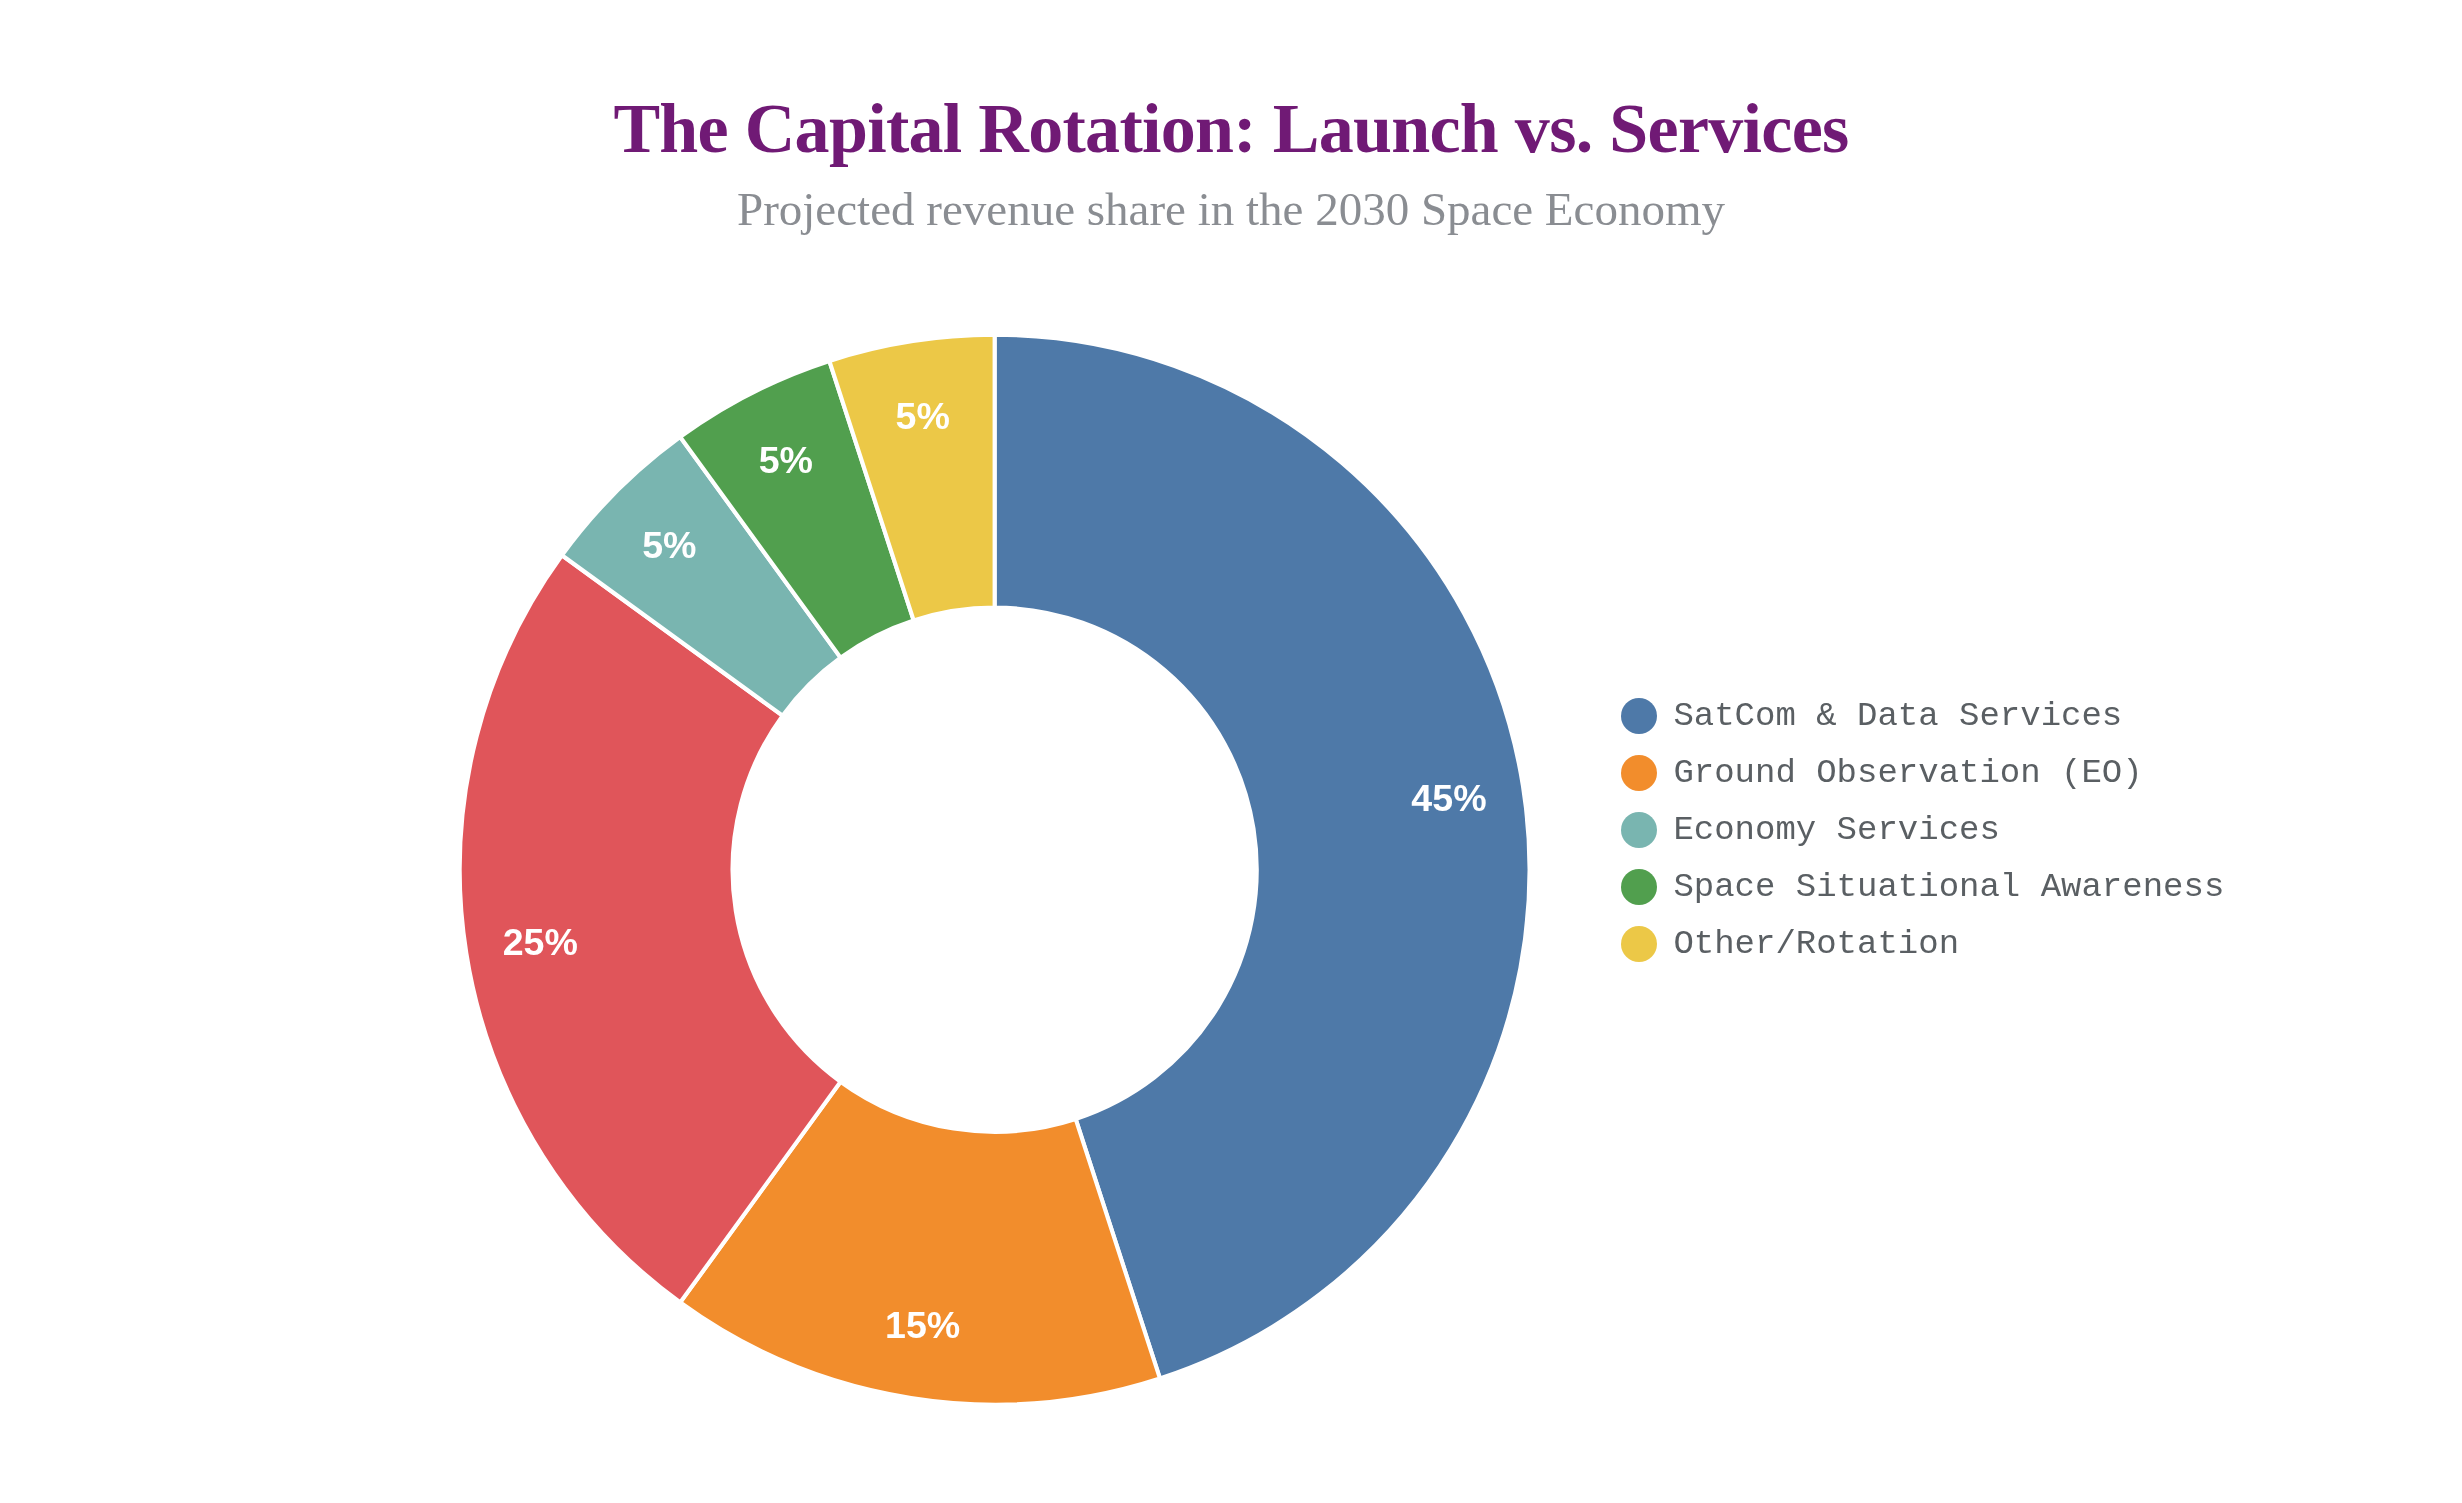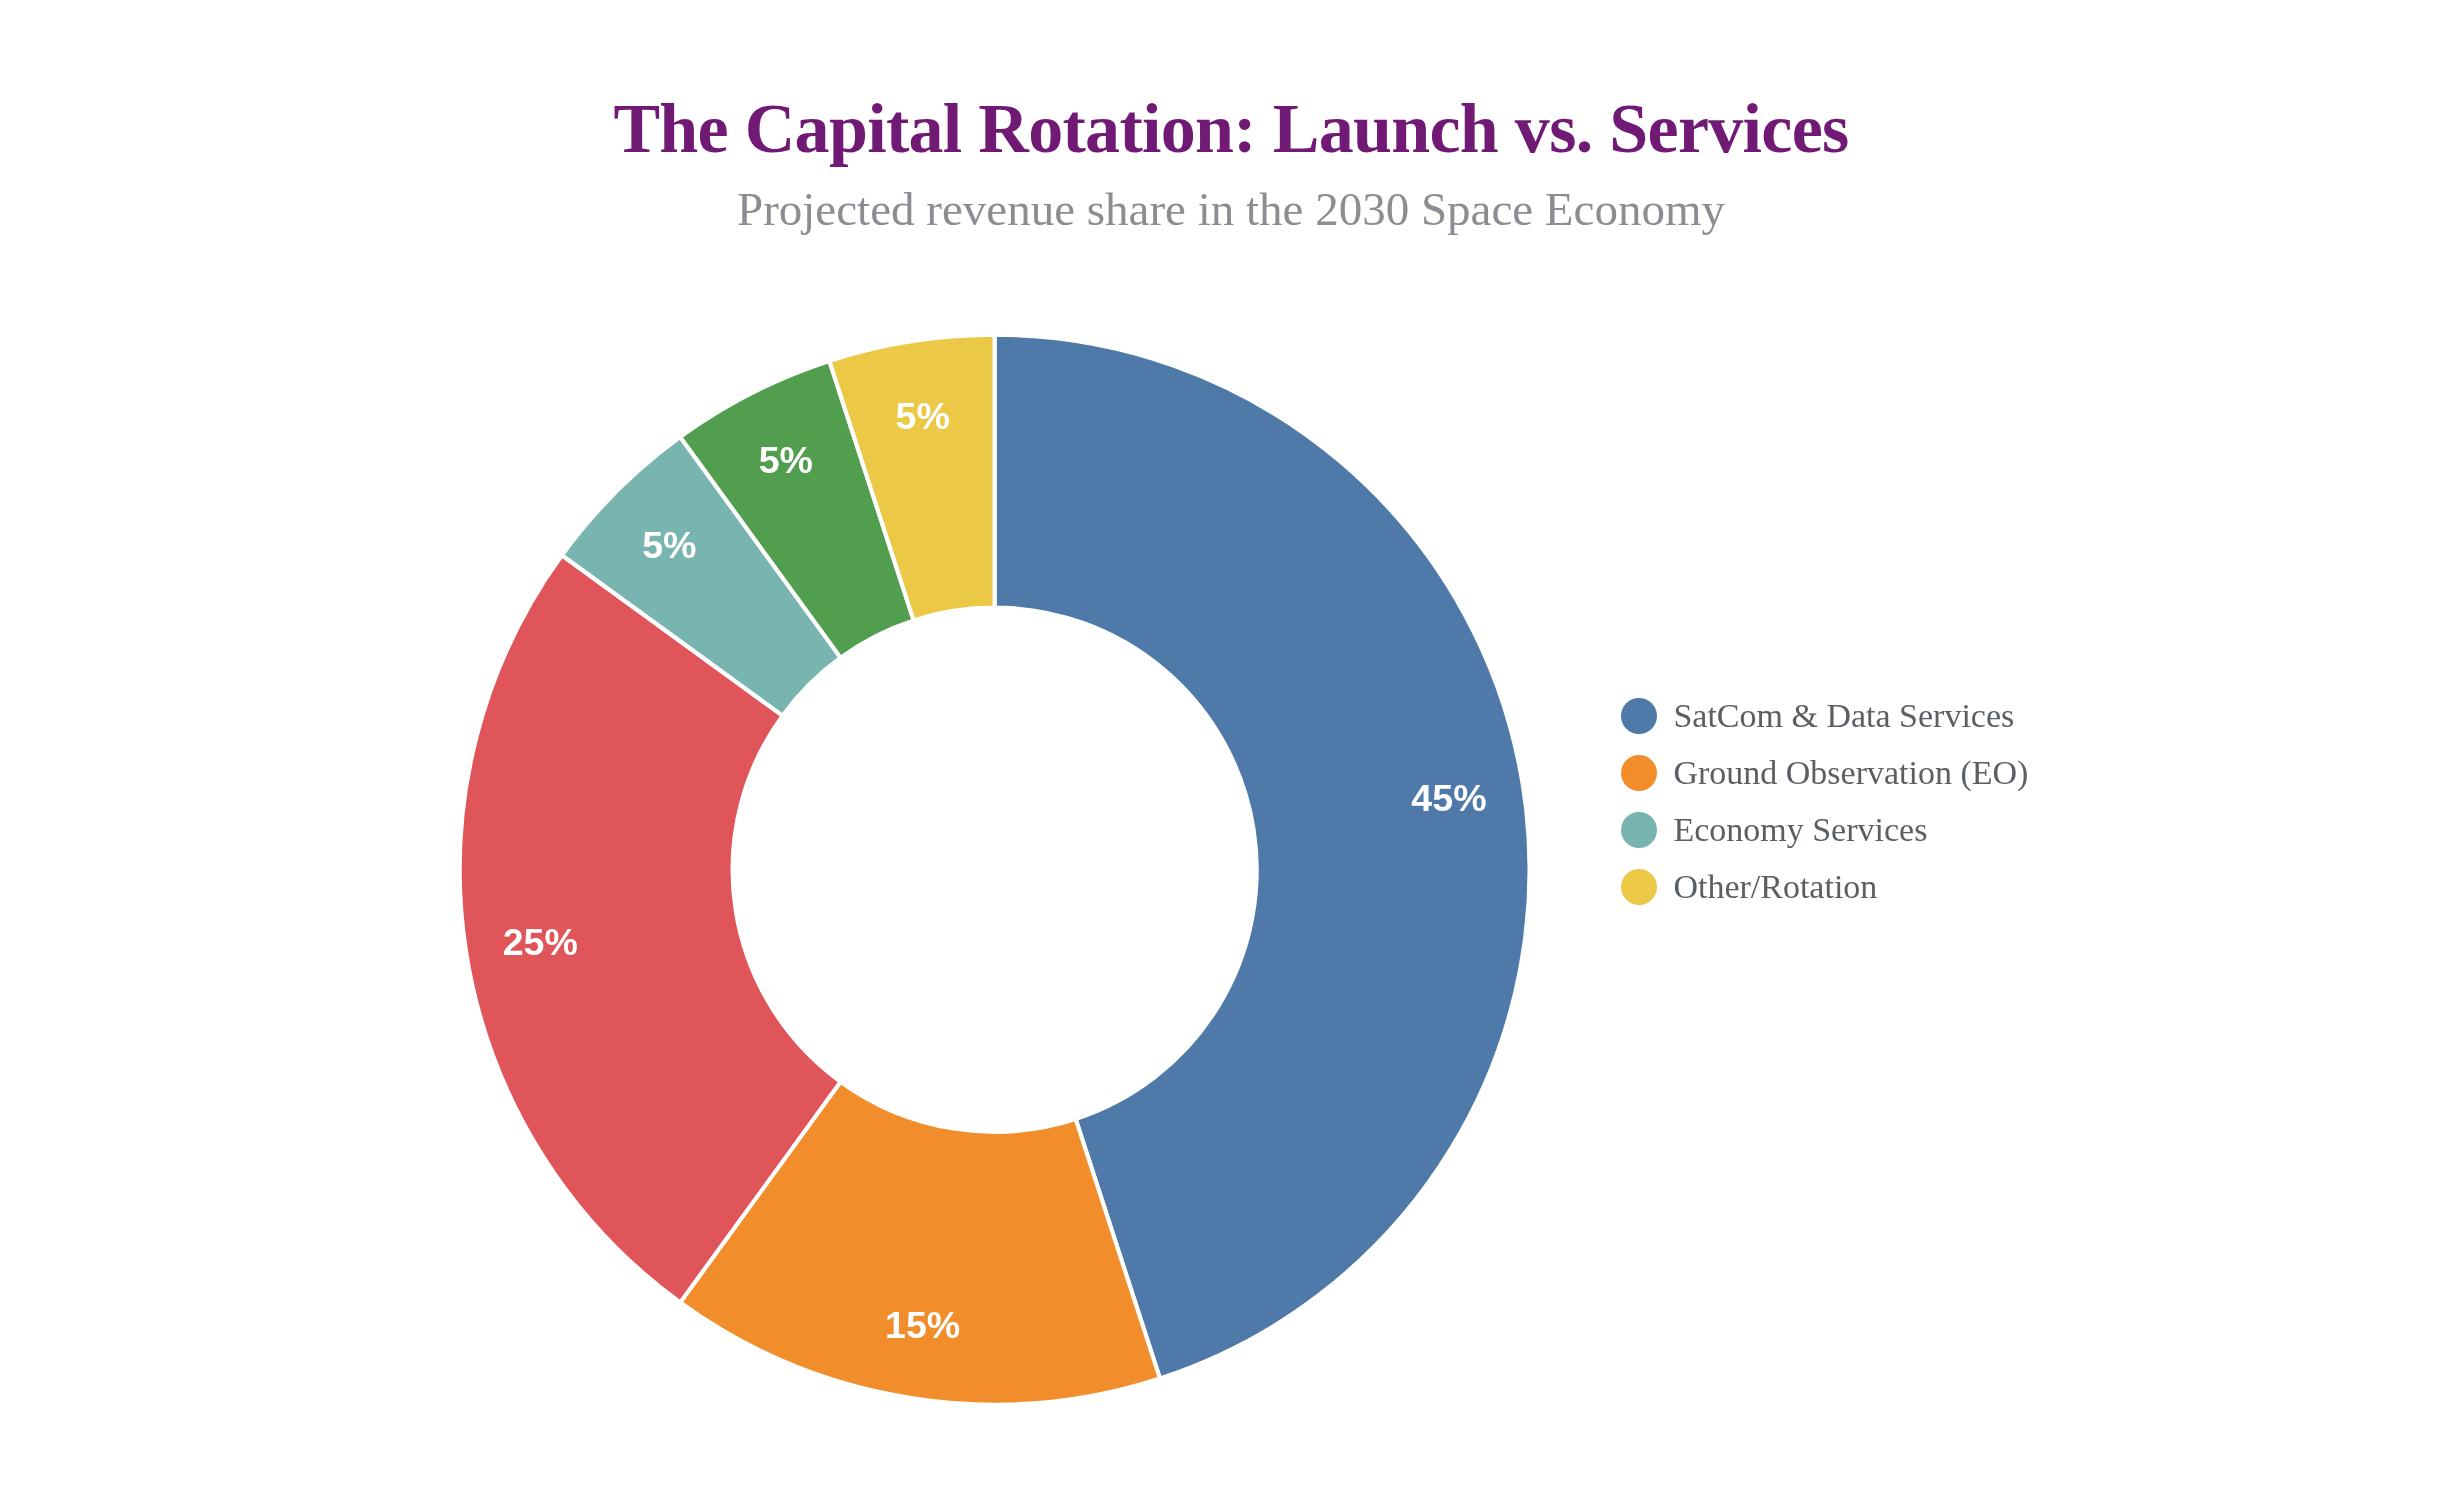--- a/index.html
+++ b/index.html
@@ -67,21 +67,21 @@
     height: 57px;
   }
   .legend-swatch {
     width: 36px;
     height: 36px;
     border-radius: 50%;
     flex: 0 0 auto;
     margin-right: 16.4px;
   }
   .legend-label {
-    font-family: Liberation Serif, serif;
+    font-family: Liberation Mono, monospace;
     font-size: 34px;
     color: #5a5f63;
     line-height: 1;
     white-space: nowrap;
   }
 </style>
 </head>
 <body>
 
 <div class="canvas">
@@ -112,19 +112,23 @@
       </div>
       <div class="legend-item">
         <span class="legend-swatch" style="background: rgb(242, 141, 44);"></span>
         <span class="legend-label">Ground Observation (EO)</span>
       </div>
       <div class="legend-item">
         <span class="legend-swatch" style="background: rgb(121, 181, 176);"></span>
         <span class="legend-label">Economy Services</span>
       </div>
       <div class="legend-item">
+        <span class="legend-swatch" style="background: rgb(81, 159, 78);"></span>
+        <span class="legend-label">Space Situational Awareness</span>
+      </div>
+      <div class="legend-item">
         <span class="legend-swatch" style="background: rgb(236, 200, 71);"></span>
         <span class="legend-label">Other/Rotation</span>
       </div>
     </div>
 
 </div>
 
 
 </body></html>

